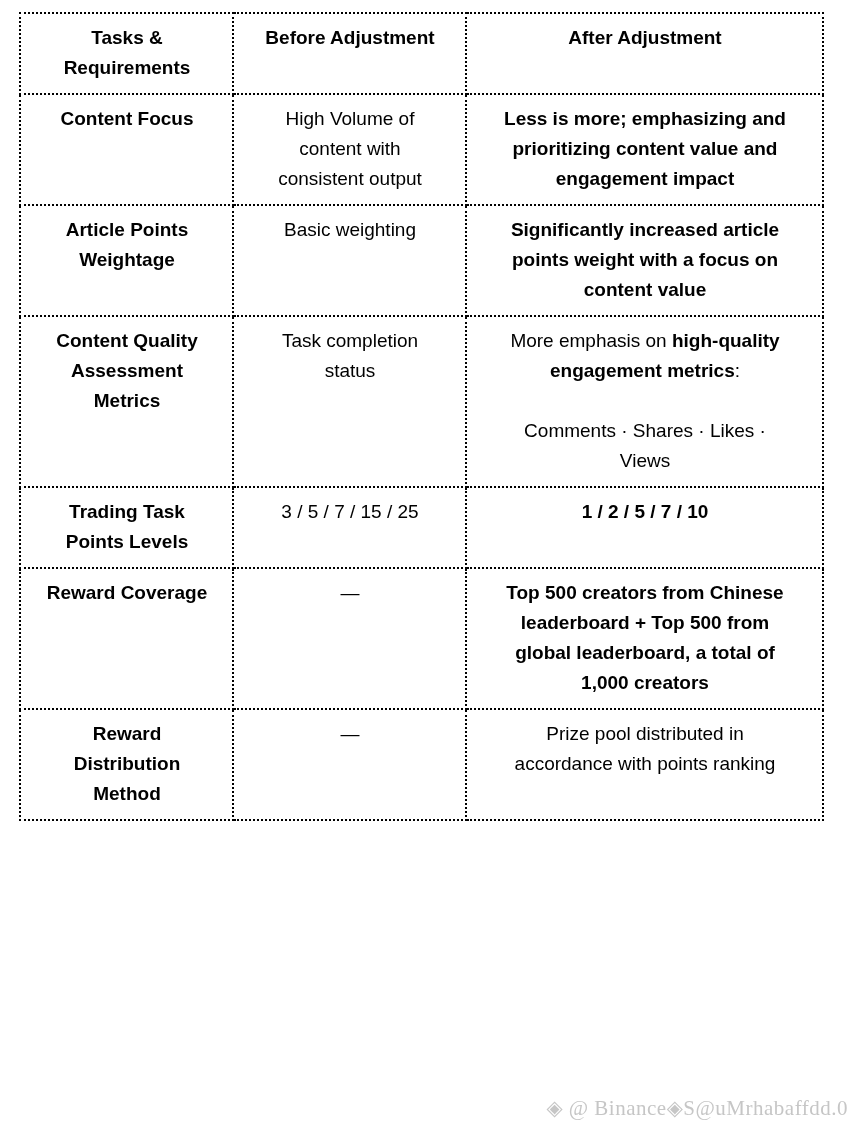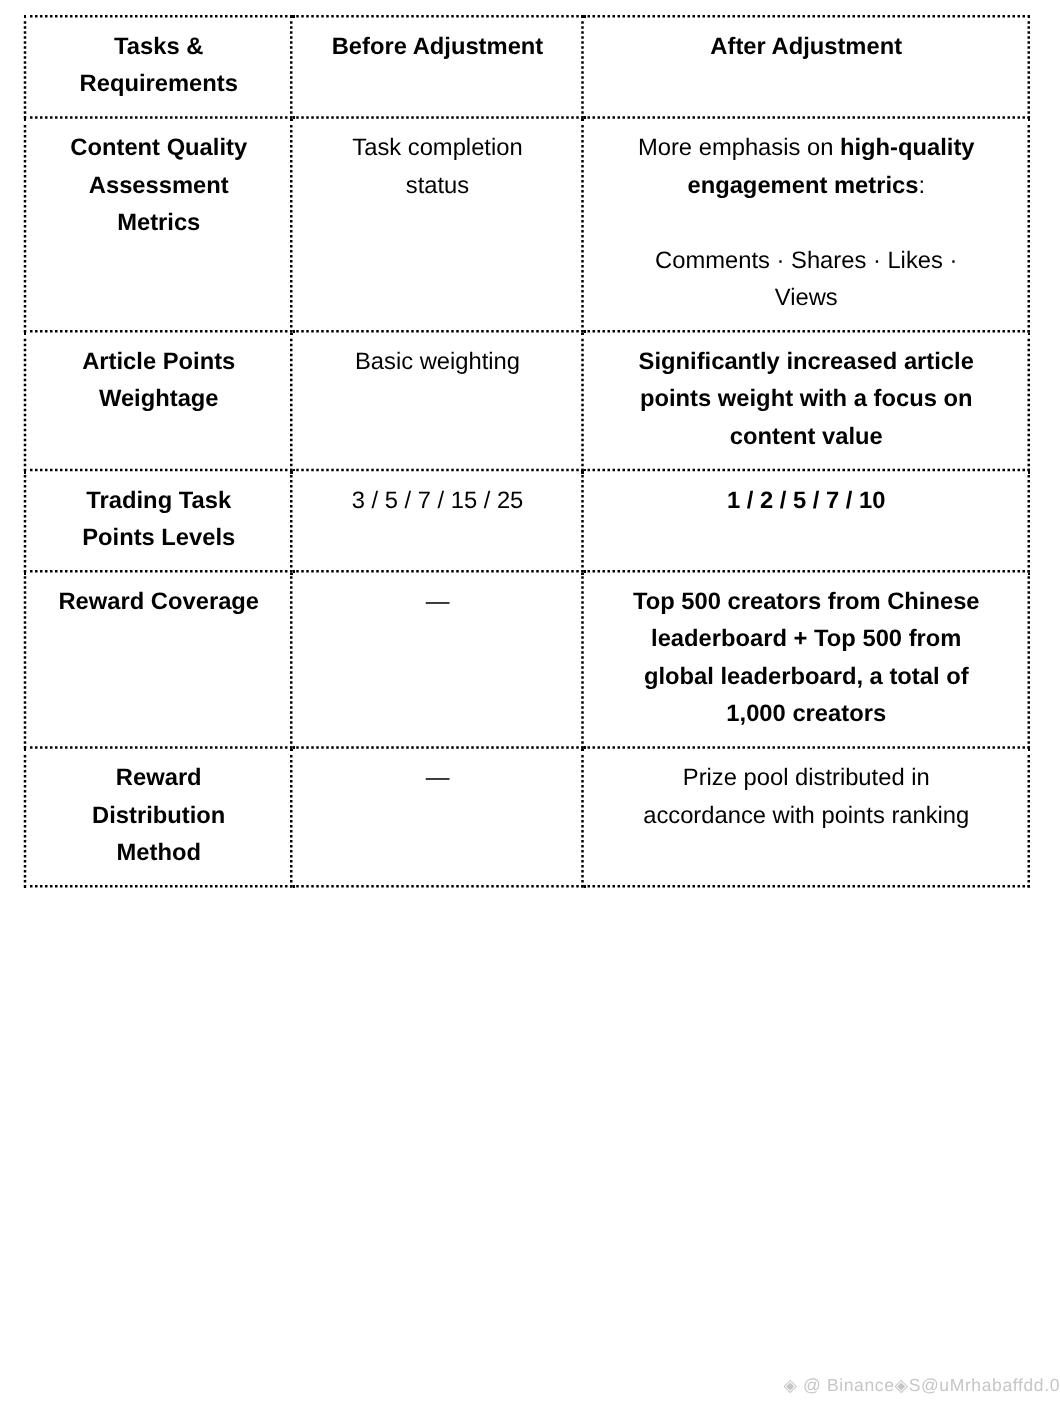--- a/index.html
+++ b/index.html
@@ -34,25 +34,26 @@
     white-space: pre-wrap;
     word-wrap: break-word;
   }
   th { font-weight: bold; }
   td span.b { font-weight: bold; }
   td span.r { font-weight: normal; }
   .watermark {
     position: absolute;
     top: 1092px;
     right: 0px;
-    font-size: 14px;
+    font-size: 21px;
     line-height: 32px;
     color: #c6c6c6;
     white-space: nowrap;
     letter-spacing: 0.5px;
+    font-family: Liberation Serif, serif;
   }
 </style>
 </head>
 <body>
 
 <table class="comparison">
   <colgroup>
     <col class="c1">
     <col class="c2">
     <col class="c3">
@@ -60,38 +61,47 @@
   <thead>
     <tr id="header-row">
         <th>Tasks &amp;
 Requirements</th>
         <th>Before Adjustment</th>
         <th>After Adjustment</th>
       </tr>
   </thead>
   <tbody id="table-body">
       <tr>
+        <td><span class="b">Content Focus</span></td>
+        <td><span class="r">High Volume of
+content with
+consistent output</span></td>
+        <td><span class="b">Less is more; emphasizing and
+prioritizing content value and
+engagement impact</span></td>
+      </tr>
+      <tr>
+        <td><span class="b">Article Points
+Weightage</span></td>
+        <td><span class="r">Basic weighting</span></td>
+        <td><span class="b">Significantly increased article
+points weight with a focus on
+content value</span></td>
+      </tr>
+      <tr>
         <td><span class="b">Content Quality
 Assessment
 Metrics</span></td>
         <td><span class="r">Task completion
 status</span></td>
         <td><span class="r">More emphasis on </span><span class="b">high-quality
 engagement metrics</span><span class="r">:
 
 Comments · Shares · Likes ·
 Views</span></td>
-      </tr>
-      <tr>
-        <td><span class="b">Article Points
-Weightage</span></td>
-        <td><span class="r">Basic weighting</span></td>
-        <td><span class="b">Significantly increased article
-points weight with a focus on
-content value</span></td>
       </tr>
       <tr>
         <td><span class="b">Trading Task
 Points Levels</span></td>
         <td><span class="r">3 / 5 / 7 / 15 / 25</span></td>
         <td><span class="b">1 / 2 / 5 / 7 / 10</span></td>
       </tr>
       <tr>
         <td><span class="b">Reward Coverage</span></td>
         <td><span class="r">—</span></td>

